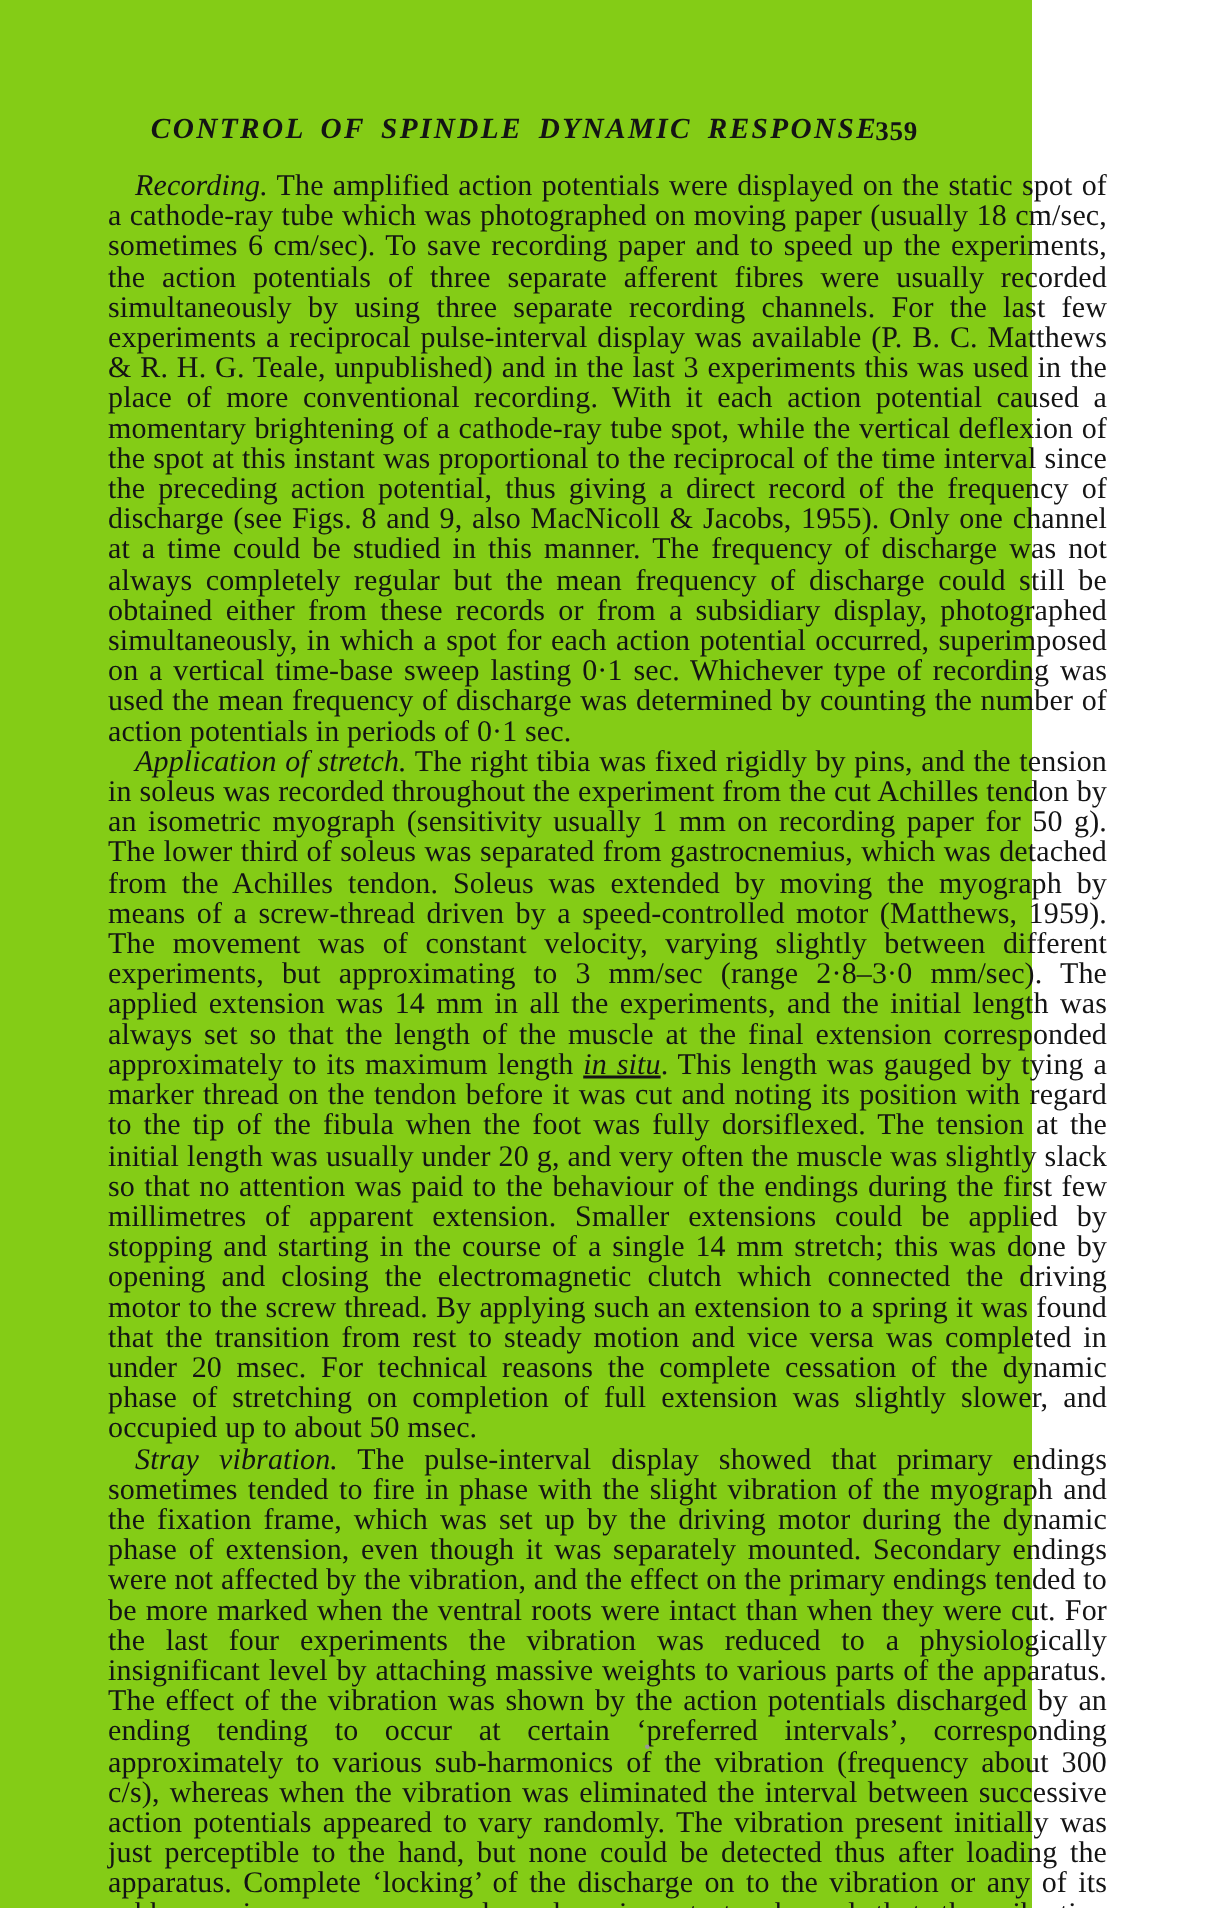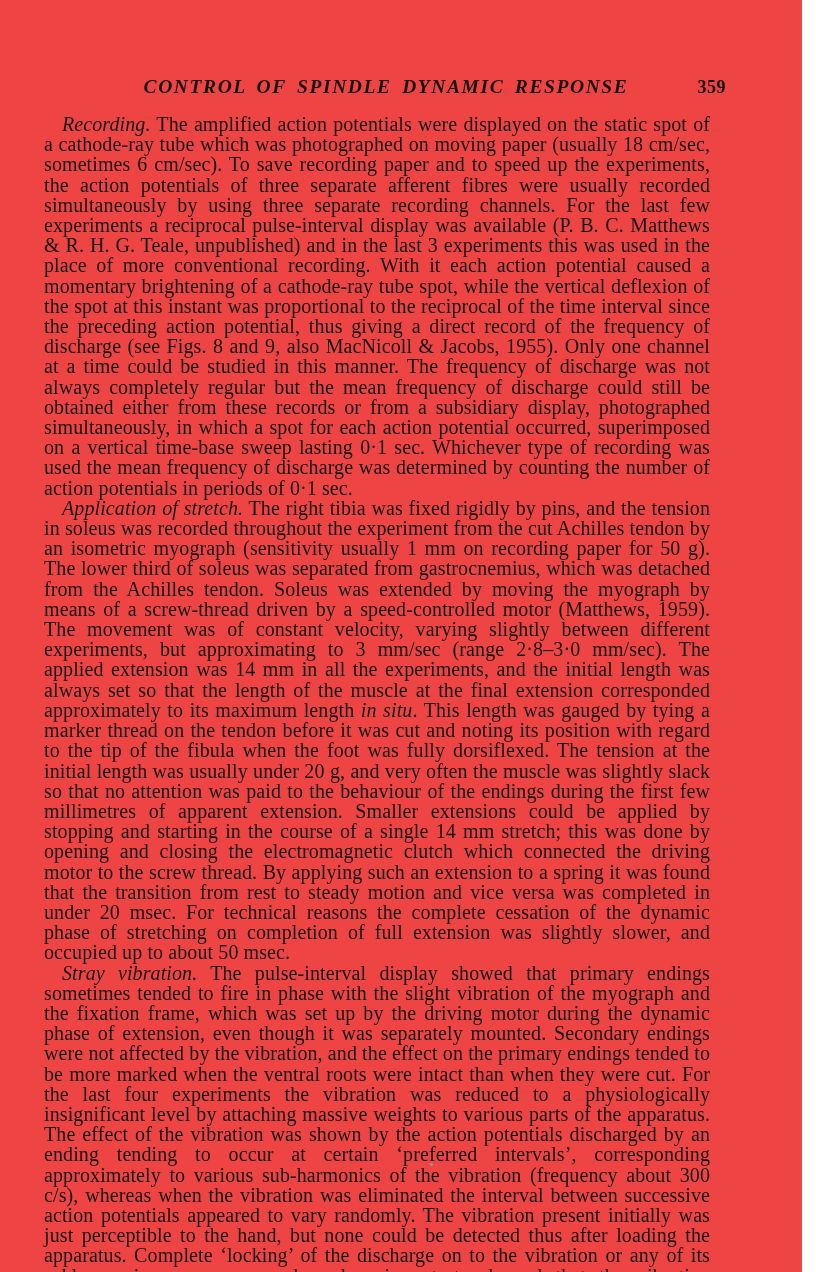--- a/index.html
+++ b/index.html
@@ -5,24 +5,24 @@
   html, body {
     margin: 0;
     padding: 0;
     background: #ffffff;
     width: 816px;
     height: 1272px;
     overflow: hidden;
   }
   .page {
     box-sizing: border-box;
-    width: 802px;
+    width: 688px;
     height: 1272px;
-    padding: 76px 74px 0 44px;
-    background: #ef4444;
+    padding: 76px 74px 0 72px;
+    background: #84cc16;
     color: #141414;
     font-family: "Liberation Serif", serif;
     position: relative;
   }
   .page-header {
     position: relative;
     text-align: center;
     margin-bottom: 12px;
     height: 26px;
   }
@@ -54,20 +54,21 @@
     text-indent: 18px;
     font-size: 20px;
     line-height: 20.2px;
     letter-spacing: 0.1px;
   }
   .lead {
     font-style: italic;
   }
   .inline-italic {
     font-style: italic;
+    text-decoration: underline;
   }
   .scan-artifact {
     position: absolute;
     left: 430px;
     top: 1163px;
     width: 3px;
     height: 3px;
     border-radius: 50%;
     background: #9a9a9a;
   }

